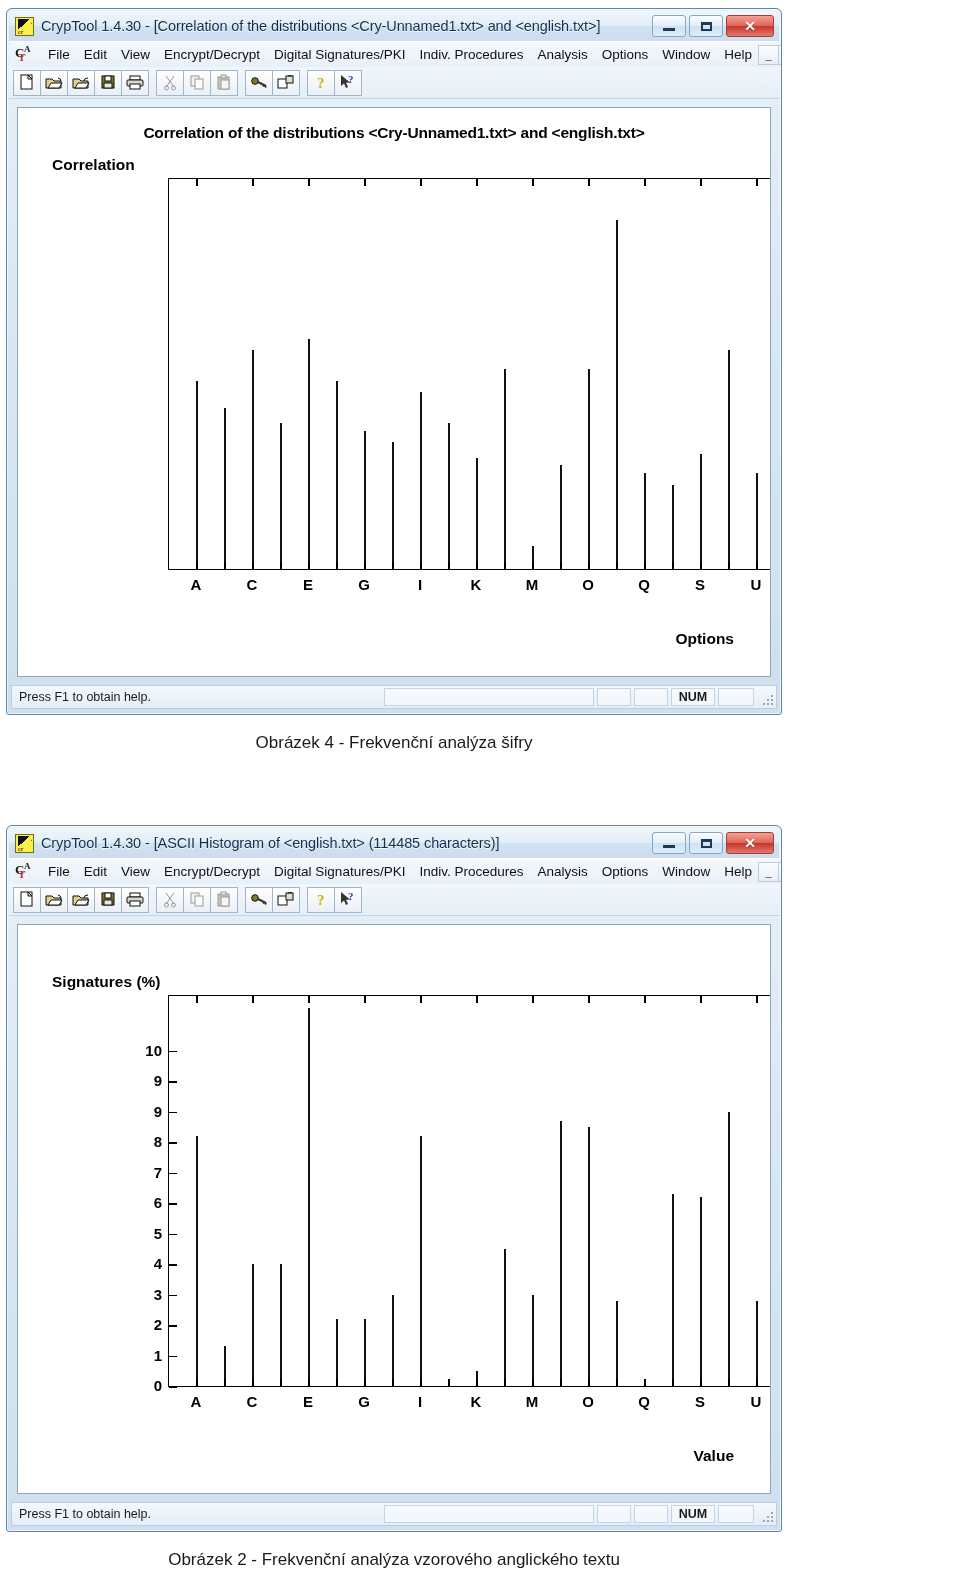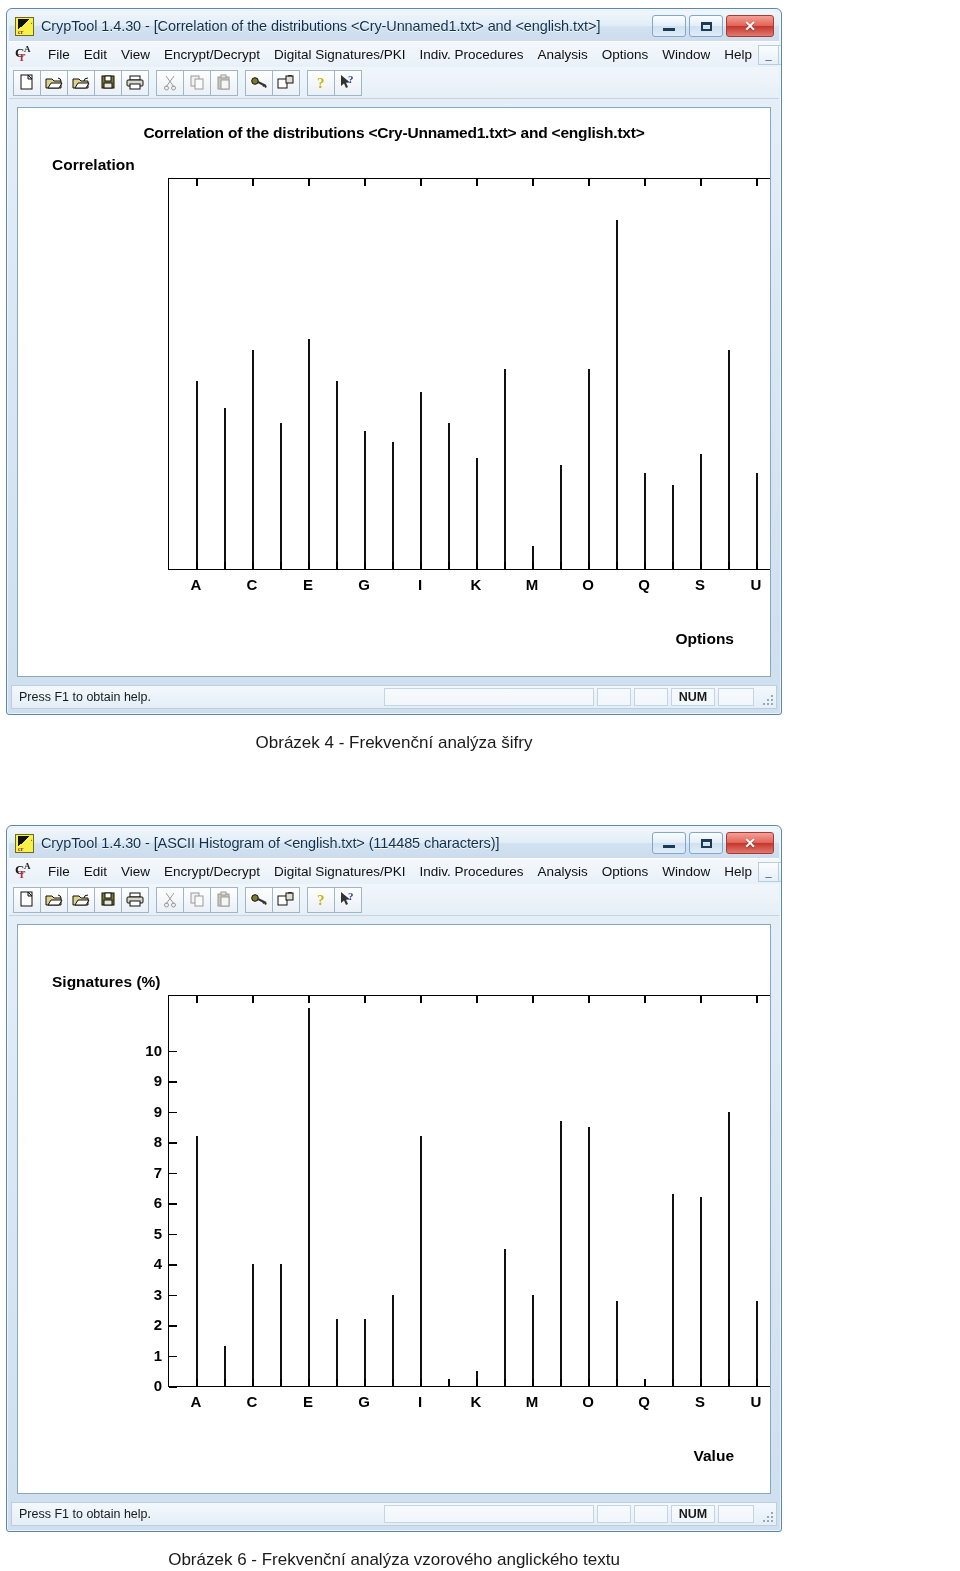--- a/index.html
+++ b/index.html
@@ -756,16 +756,16 @@
         <i style="right:1px;bottom:1px"></i>
           <i style="right:5px;bottom:1px"></i>
           <i style="right:9px;bottom:1px"></i>
         <i style="right:1px;bottom:5px"></i>
           <i style="right:5px;bottom:5px"></i>
           <i style="right:1px;bottom:9px"></i>
       </div>
     </div>
   </div>
 
-  <div class="caption">Obrázek 6 - Frekvenční analýza vzorového anglického textu</div>
+  <div class="caption">Obrázek 2 - Frekvenční analýza vzorového anglického textu</div>
   <div class="spacer2"></div>
 
 </div>
 
 </body></html>

